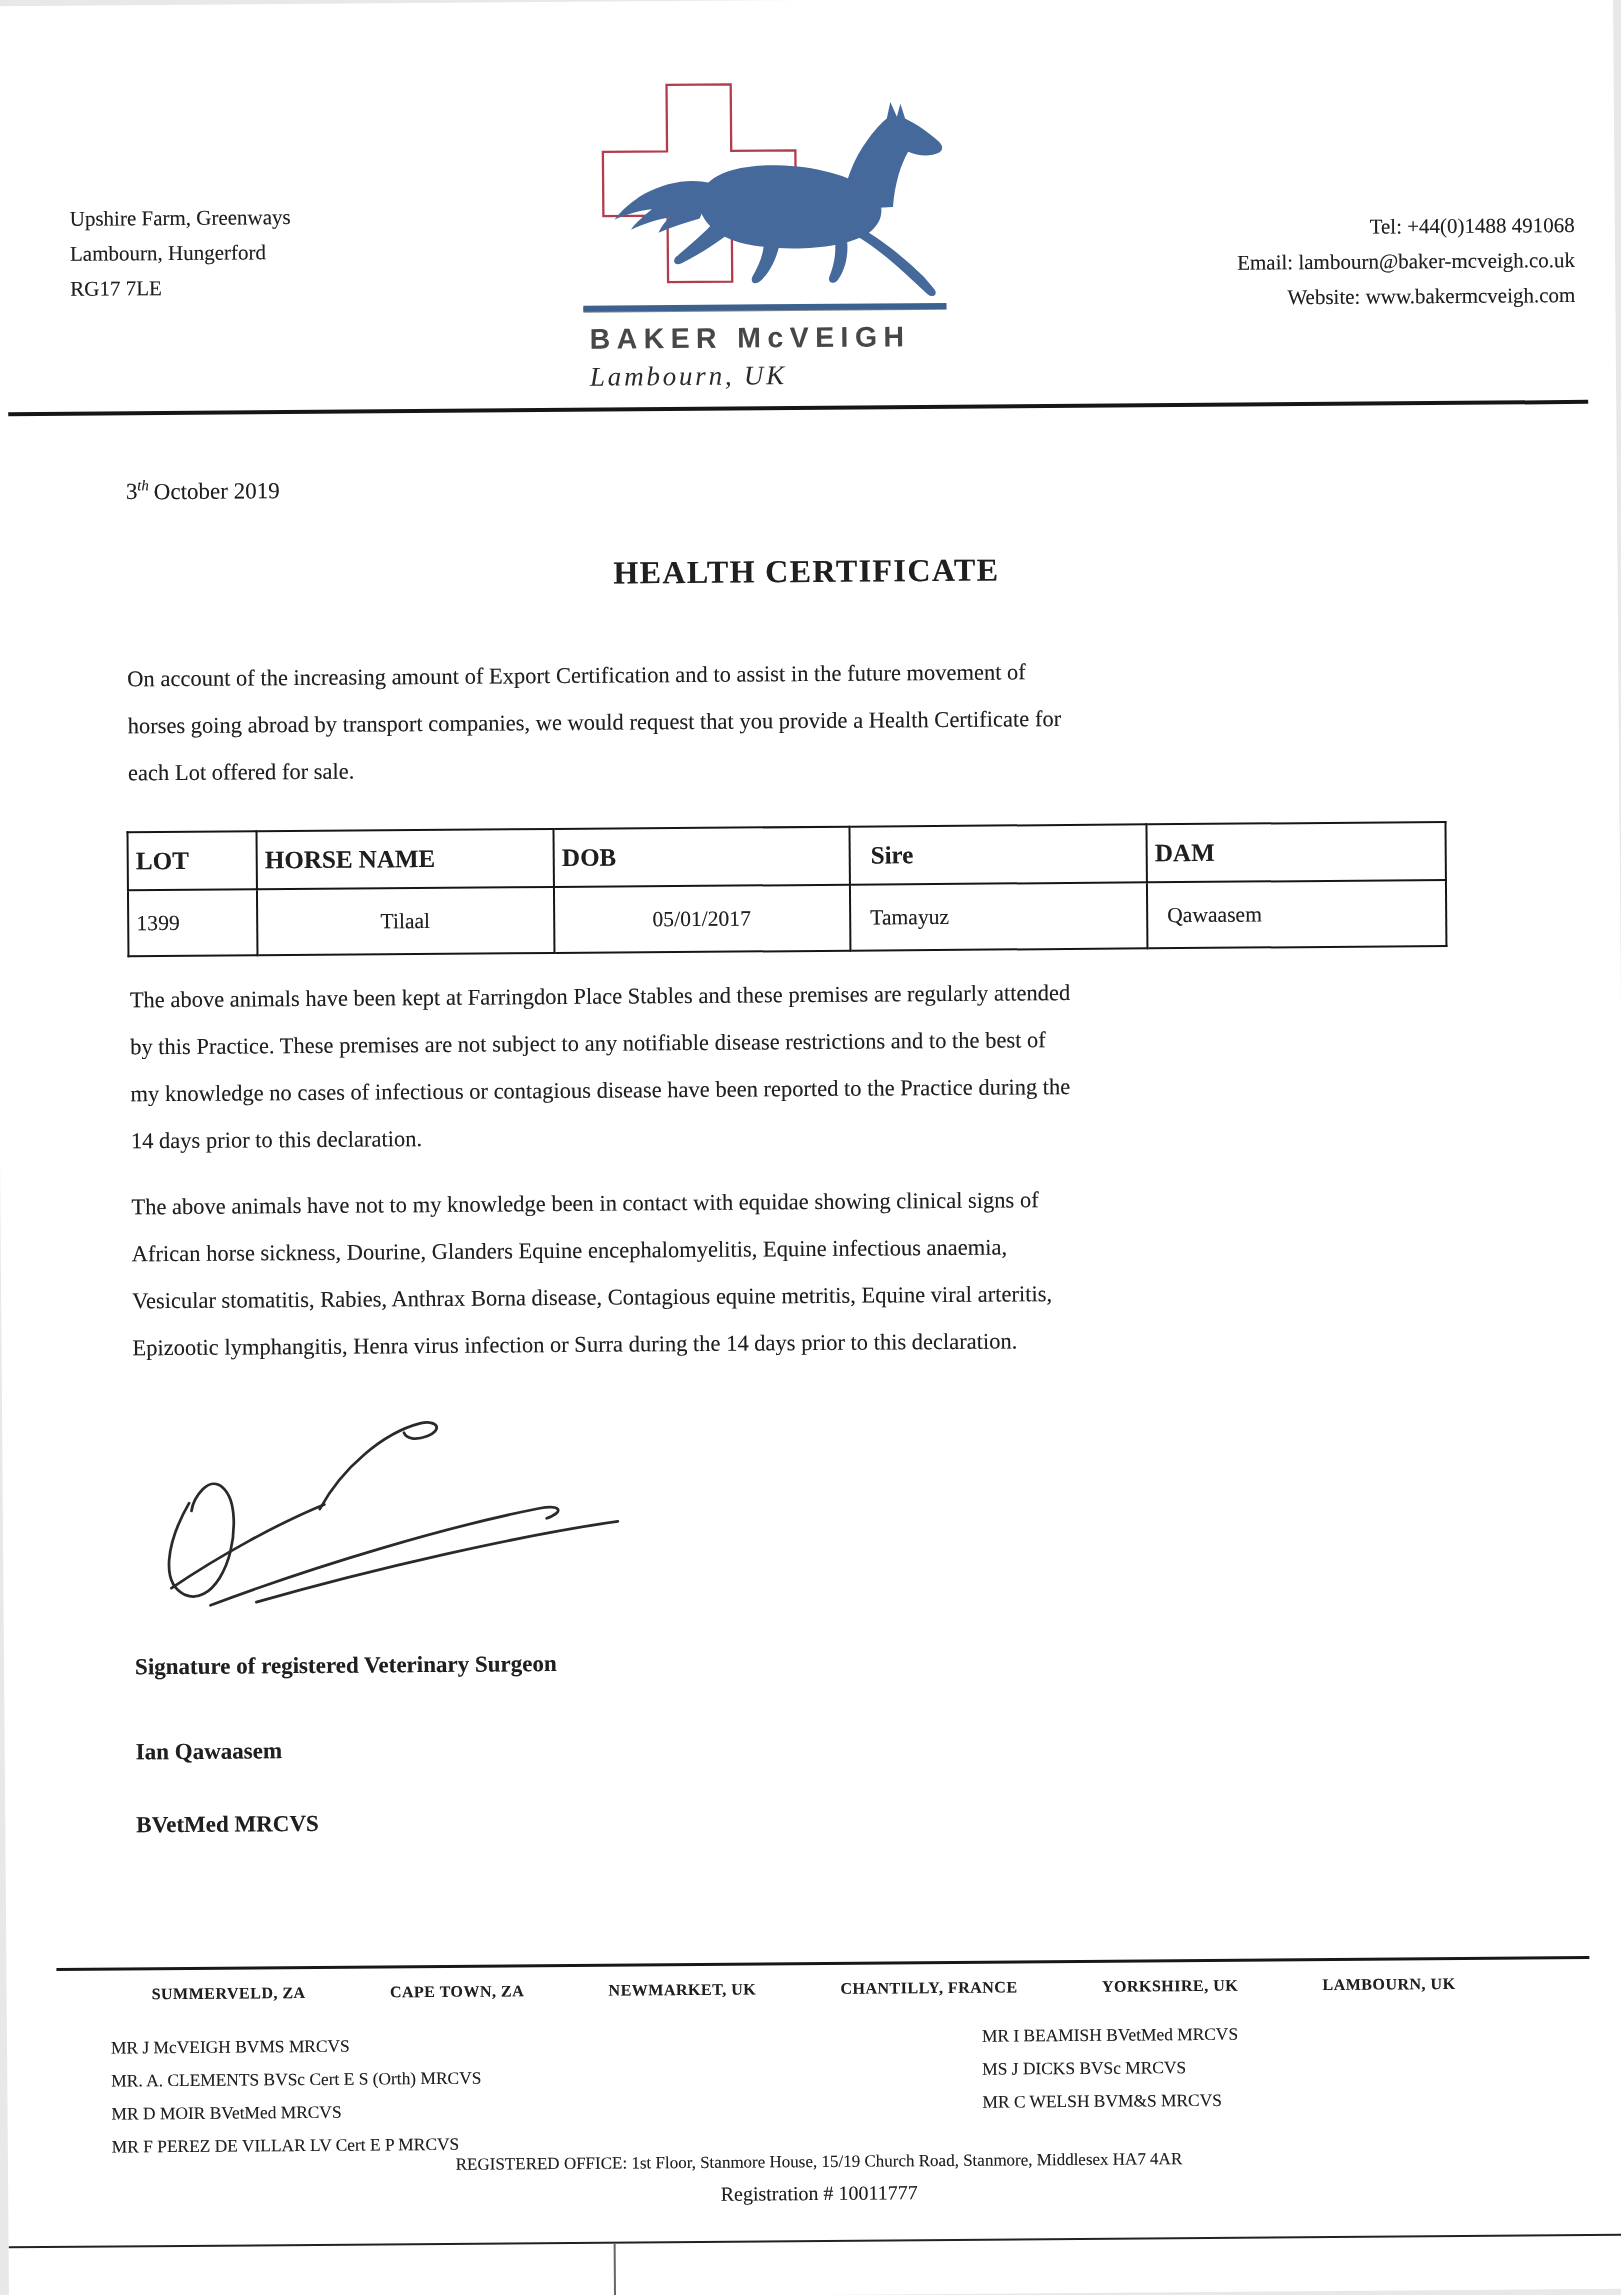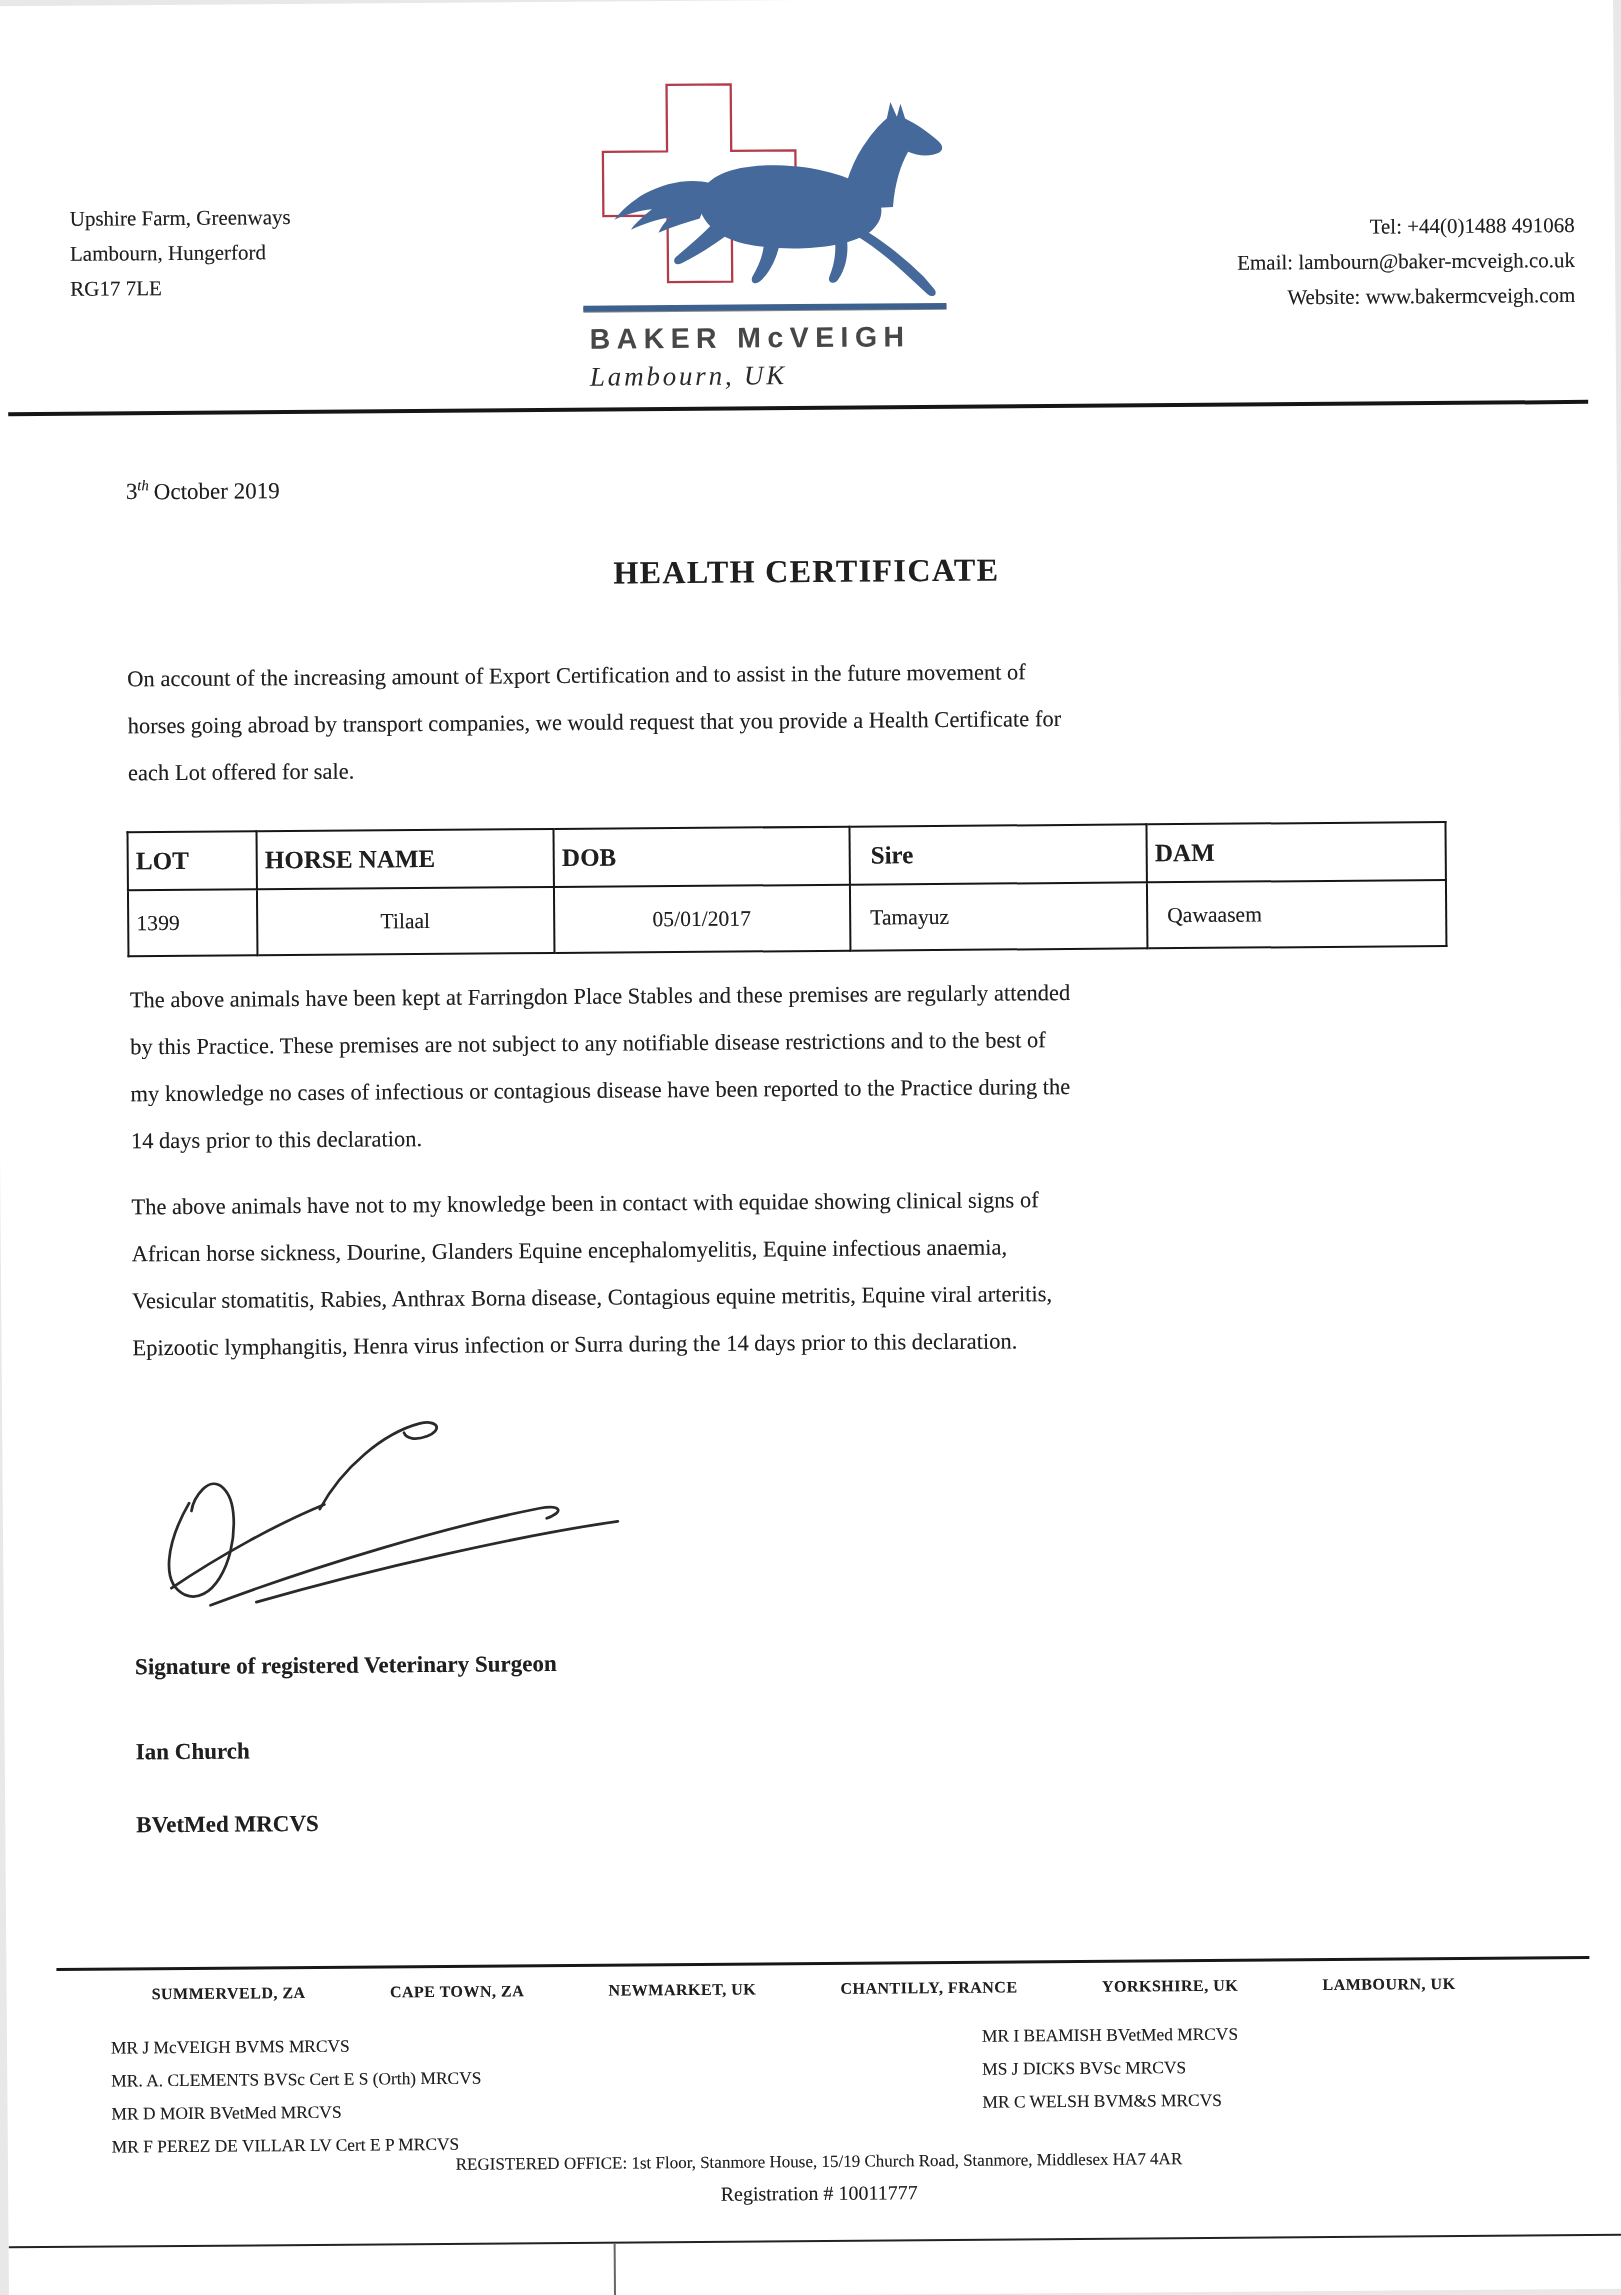--- a/index.html
+++ b/index.html
@@ -163,21 +163,21 @@
     <g fill="none" stroke="#2a2a2a" stroke-width="6" stroke-linecap="round">
       <path d="M135 245 C85 330 70 420 125 445 C180 468 235 380 232 280 C230 215 195 185 165 215 C150 230 142 250 140 262"></path>
       <path d="M95 430 C200 360 330 290 430 250"></path>
       <path d="M420 260 C470 170 560 95 640 75 C680 66 690 90 655 103 C630 112 610 108 605 95"></path>
       <path d="M180 468 C420 380 700 300 900 262 C945 254 955 270 915 284"></path>
       <path d="M280 462 C540 390 860 320 1070 292"></path>
     </g>
   </svg>
 
   <div class="sig-caption soft">Signature of registered Veterinary Surgeon</div>
-  <div class="sig-name soft">Ian Church</div>
+  <div class="sig-name soft">Ian Qawaasem</div>
   <div class="sig-quals soft">BVetMed MRCVS</div>
 
   <div class="footer-rule-top"></div>
 
   <div class="locations soft">
     <span>SUMMERVELD, ZA</span>
     <span>CAPE TOWN, ZA</span>
     <span>NEWMARKET, UK</span>
     <span>CHANTILLY, FRANCE</span>
     <span>YORKSHIRE, UK</span>

